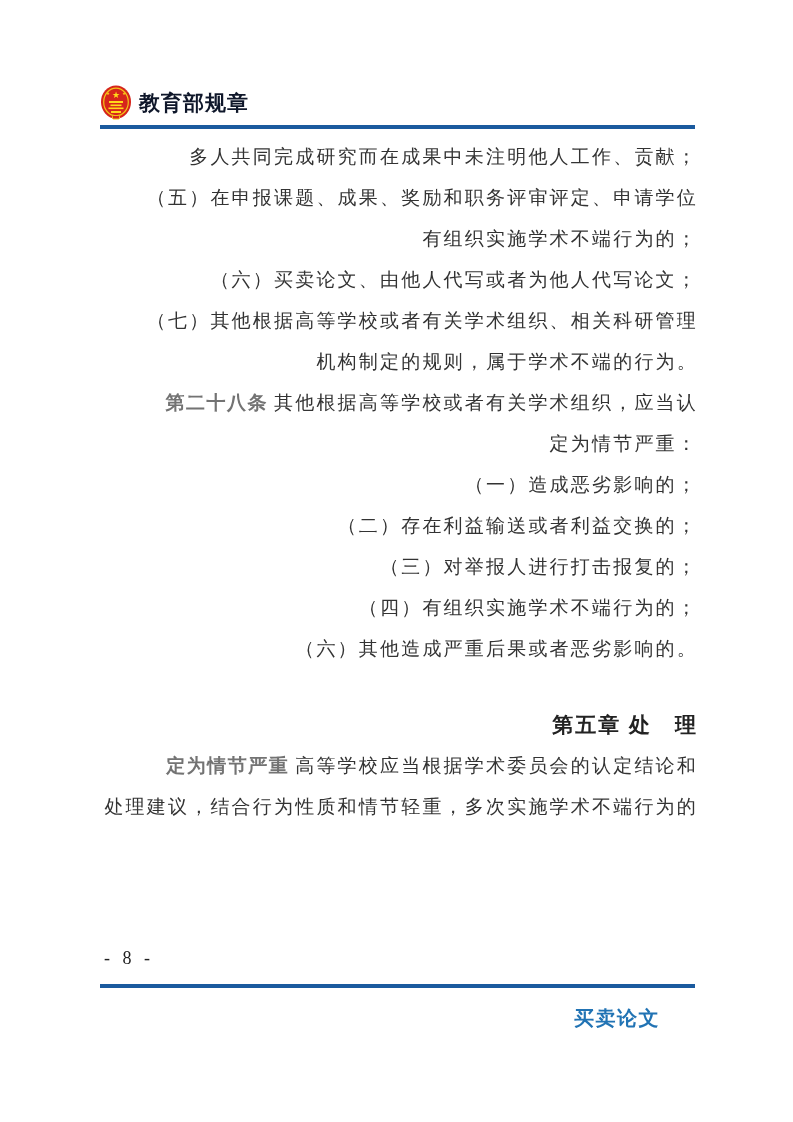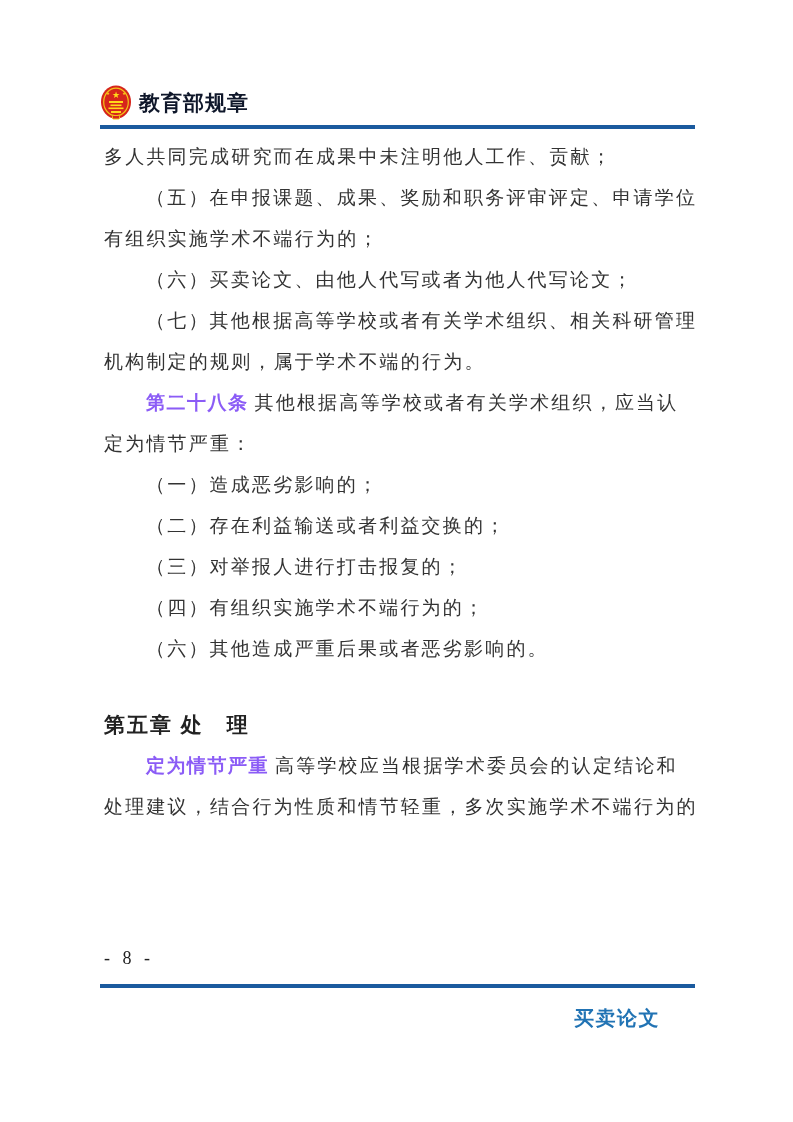--- a/index.html
+++ b/index.html
@@ -43,34 +43,35 @@
     color: #333333;
   }
   p.line {
     margin: 0;
     height: 41px;
     line-height: 41px;
     font-size: 19px;
     letter-spacing: 2.2px;
     white-space: nowrap;
     color: #333333;
+    text-align: right;
   }
   p.line.indent { padding-left: 42px; }
   .lead {
     font-weight: bold;
-    color: #8b5cf6;
+    color: #737373;
     font-family: "Liberation Sans", sans-serif;
     margin-right: 6px;
     letter-spacing: 1.5px;
   }
   .chapter {
     margin: 35px 0 0 0;
     height: 41px;
     line-height: 41px;
-    text-align: left;
+    text-align: right;
     font-size: 21px;
     font-weight: bold;
     color: #222222;
     font-family: "Liberation Sans", sans-serif;
     letter-spacing: 2px;
   }
   .after-chapter { margin-top: 44px; }
   
   .page-number {
     position: absolute;

